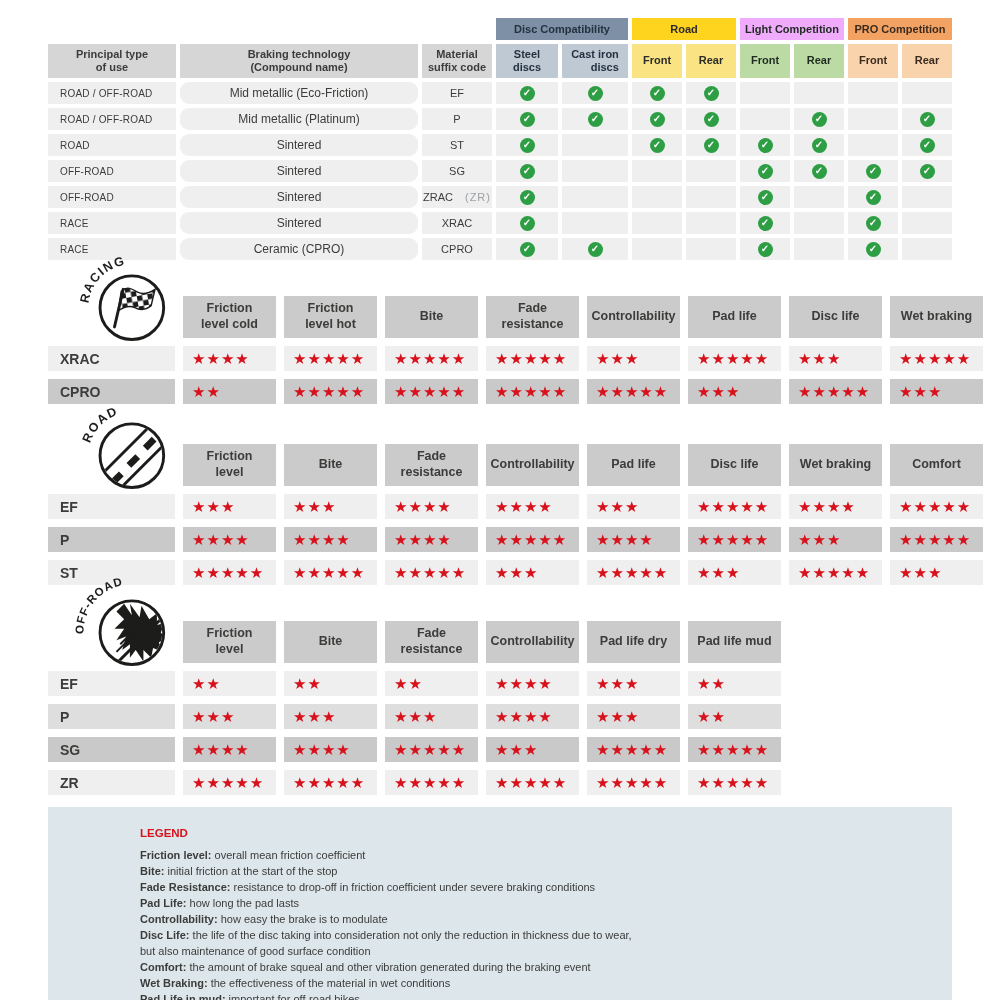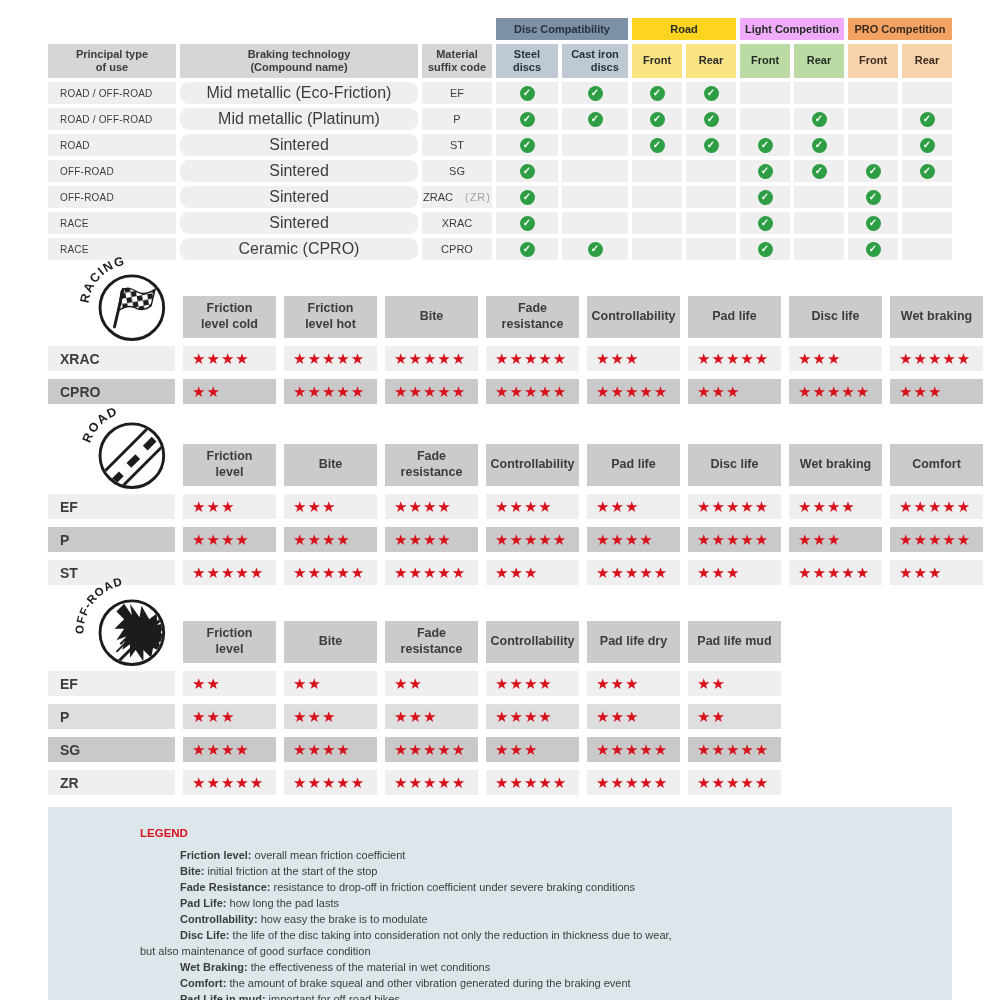--- a/index.html
+++ b/index.html
@@ -30,21 +30,21 @@
     text-align: center; font-size: 11px; font-weight: bold;
     background: var(--header_gray, #D6D6D6);
     white-space: pre-line; line-height: 1.2;
   }
   .dcell {
     height: 22px; background: var(--cell_light, #EFEFEF);
     display: flex; align-items: center; justify-content: center;
     font-size: 11px;
   }
   .dcell.use { justify-content: flex-start; padding-left: 12px; font-size: 10px; letter-spacing: .2px; }
-  .dcell.compound { font-size: 16px; border-radius: 9px; }
+  .dcell.compound { font-size: 12px; border-radius: 9px; }
   .code-note { color: #9DA0A3; margin-left: 12px; letter-spacing: 1px; }
   .check {
     width: 15px; height: 15px; border-radius: 50%;
     background: var(--check_green, #2E9E44); color: #fff;
     font-size: 10px; font-weight: bold; line-height: 1;
     display: flex; align-items: center; justify-content: center;
   }
 
   
   .section { position: relative; }
@@ -79,21 +79,21 @@
   .arc-text.off { font-size: 12px; letter-spacing: 1px; }
 
   
   .legend {
     margin-top: 12px; width: 904px;
     background: var(--legend_bg, #DDE6EA);
     padding: 20px 30px 16px 92px;
   }
   .legend-title { color: var(--legend_title_red, #D8121C); font-weight: bold; font-size: 11.5px; margin-bottom: 8px; }
   .legend-line { font-size: 11px; line-height: 16px; }
-  .lterm { font-weight: bold; margin-left: 40px; }
+  .lterm { font-weight: bold; }
 </style>
 </head>
 <body>
 
 <div class="page">
 
   <div class="compat-grid" id="compat-grid">
       <div class="ghead-spacer"></div>
       <div class="ghead" style="background: rgb(126, 144, 165); color: rgb(36, 49, 64);">Disc Compatibility</div>
       <div class="ghead" style="background: rgb(255, 212, 31); color: rgb(43, 43, 42);">Road</div>
@@ -572,19 +572,19 @@
   <div class="legend">
     <div class="legend-title">LEGEND</div>
     <div id="legend-items">
         <div class="legend-line"><span class="lterm">Friction level:</span><span class="ldesc"> overall mean friction coefficient</span></div>
         <div class="legend-line"><span class="lterm">Bite:</span><span class="ldesc"> initial friction at the start of the stop</span></div>
         <div class="legend-line"><span class="lterm">Fade Resistance:</span><span class="ldesc"> resistance to drop-off in friction coefficient under severe braking conditions</span></div>
         <div class="legend-line"><span class="lterm">Pad Life:</span><span class="ldesc"> how long the pad lasts</span></div>
         <div class="legend-line"><span class="lterm">Controllability:</span><span class="ldesc"> how easy the brake is to modulate</span></div>
         <div class="legend-line"><span class="lterm">Disc Life:</span><span class="ldesc"> the life of the disc taking into consideration not only the reduction in thickness due to wear,</span></div>
         <div class="legend-line"><span class="ldesc">but also maintenance of good surface condition</span></div>
+        <div class="legend-line"><span class="lterm">Comfort:</span><span class="ldesc"> the amount of brake squeal and other vibration generated during the braking event</span></div>
         <div class="legend-line"><span class="lterm">Wet Braking:</span><span class="ldesc"> the effectiveness of the material in wet conditions</span></div>
-        <div class="legend-line"><span class="lterm">Comfort:</span><span class="ldesc"> the amount of brake squeal and other vibration generated during the braking event</span></div>
         <div class="legend-line"><span class="lterm">Pad Life in mud:</span><span class="ldesc"> important for off-road bikes</span></div>
       </div>
   </div>
 
 </div>
 
 </body></html>

